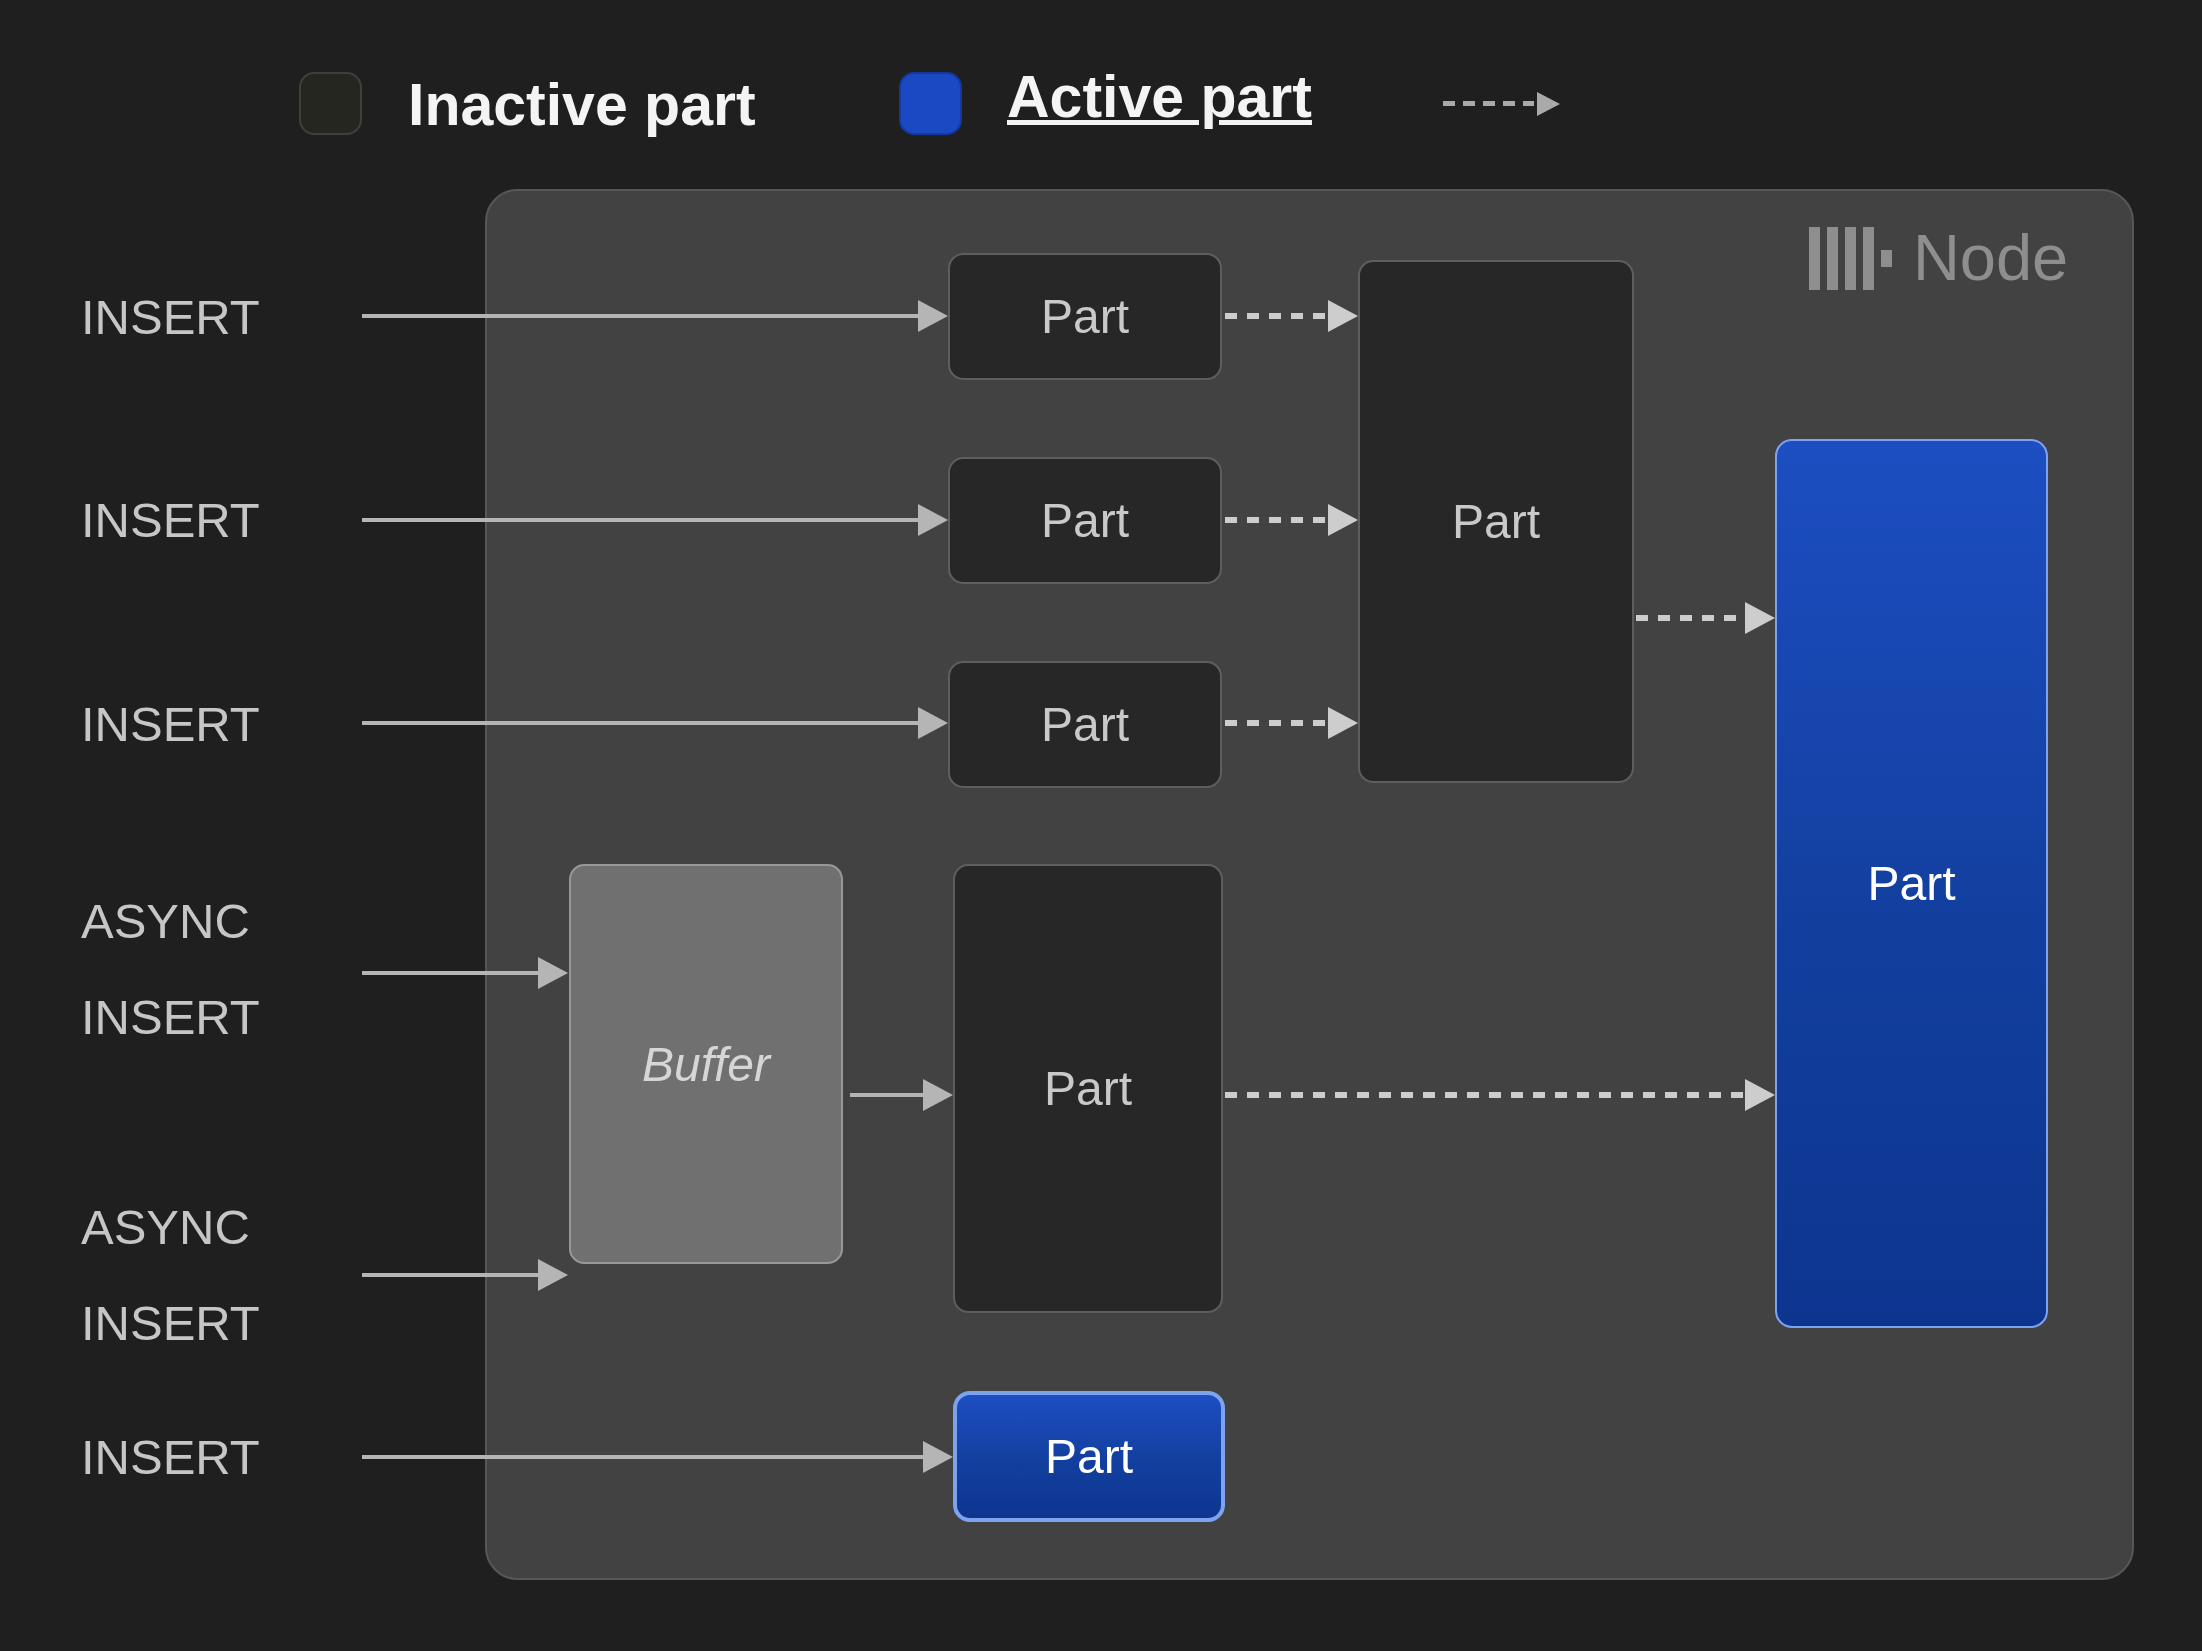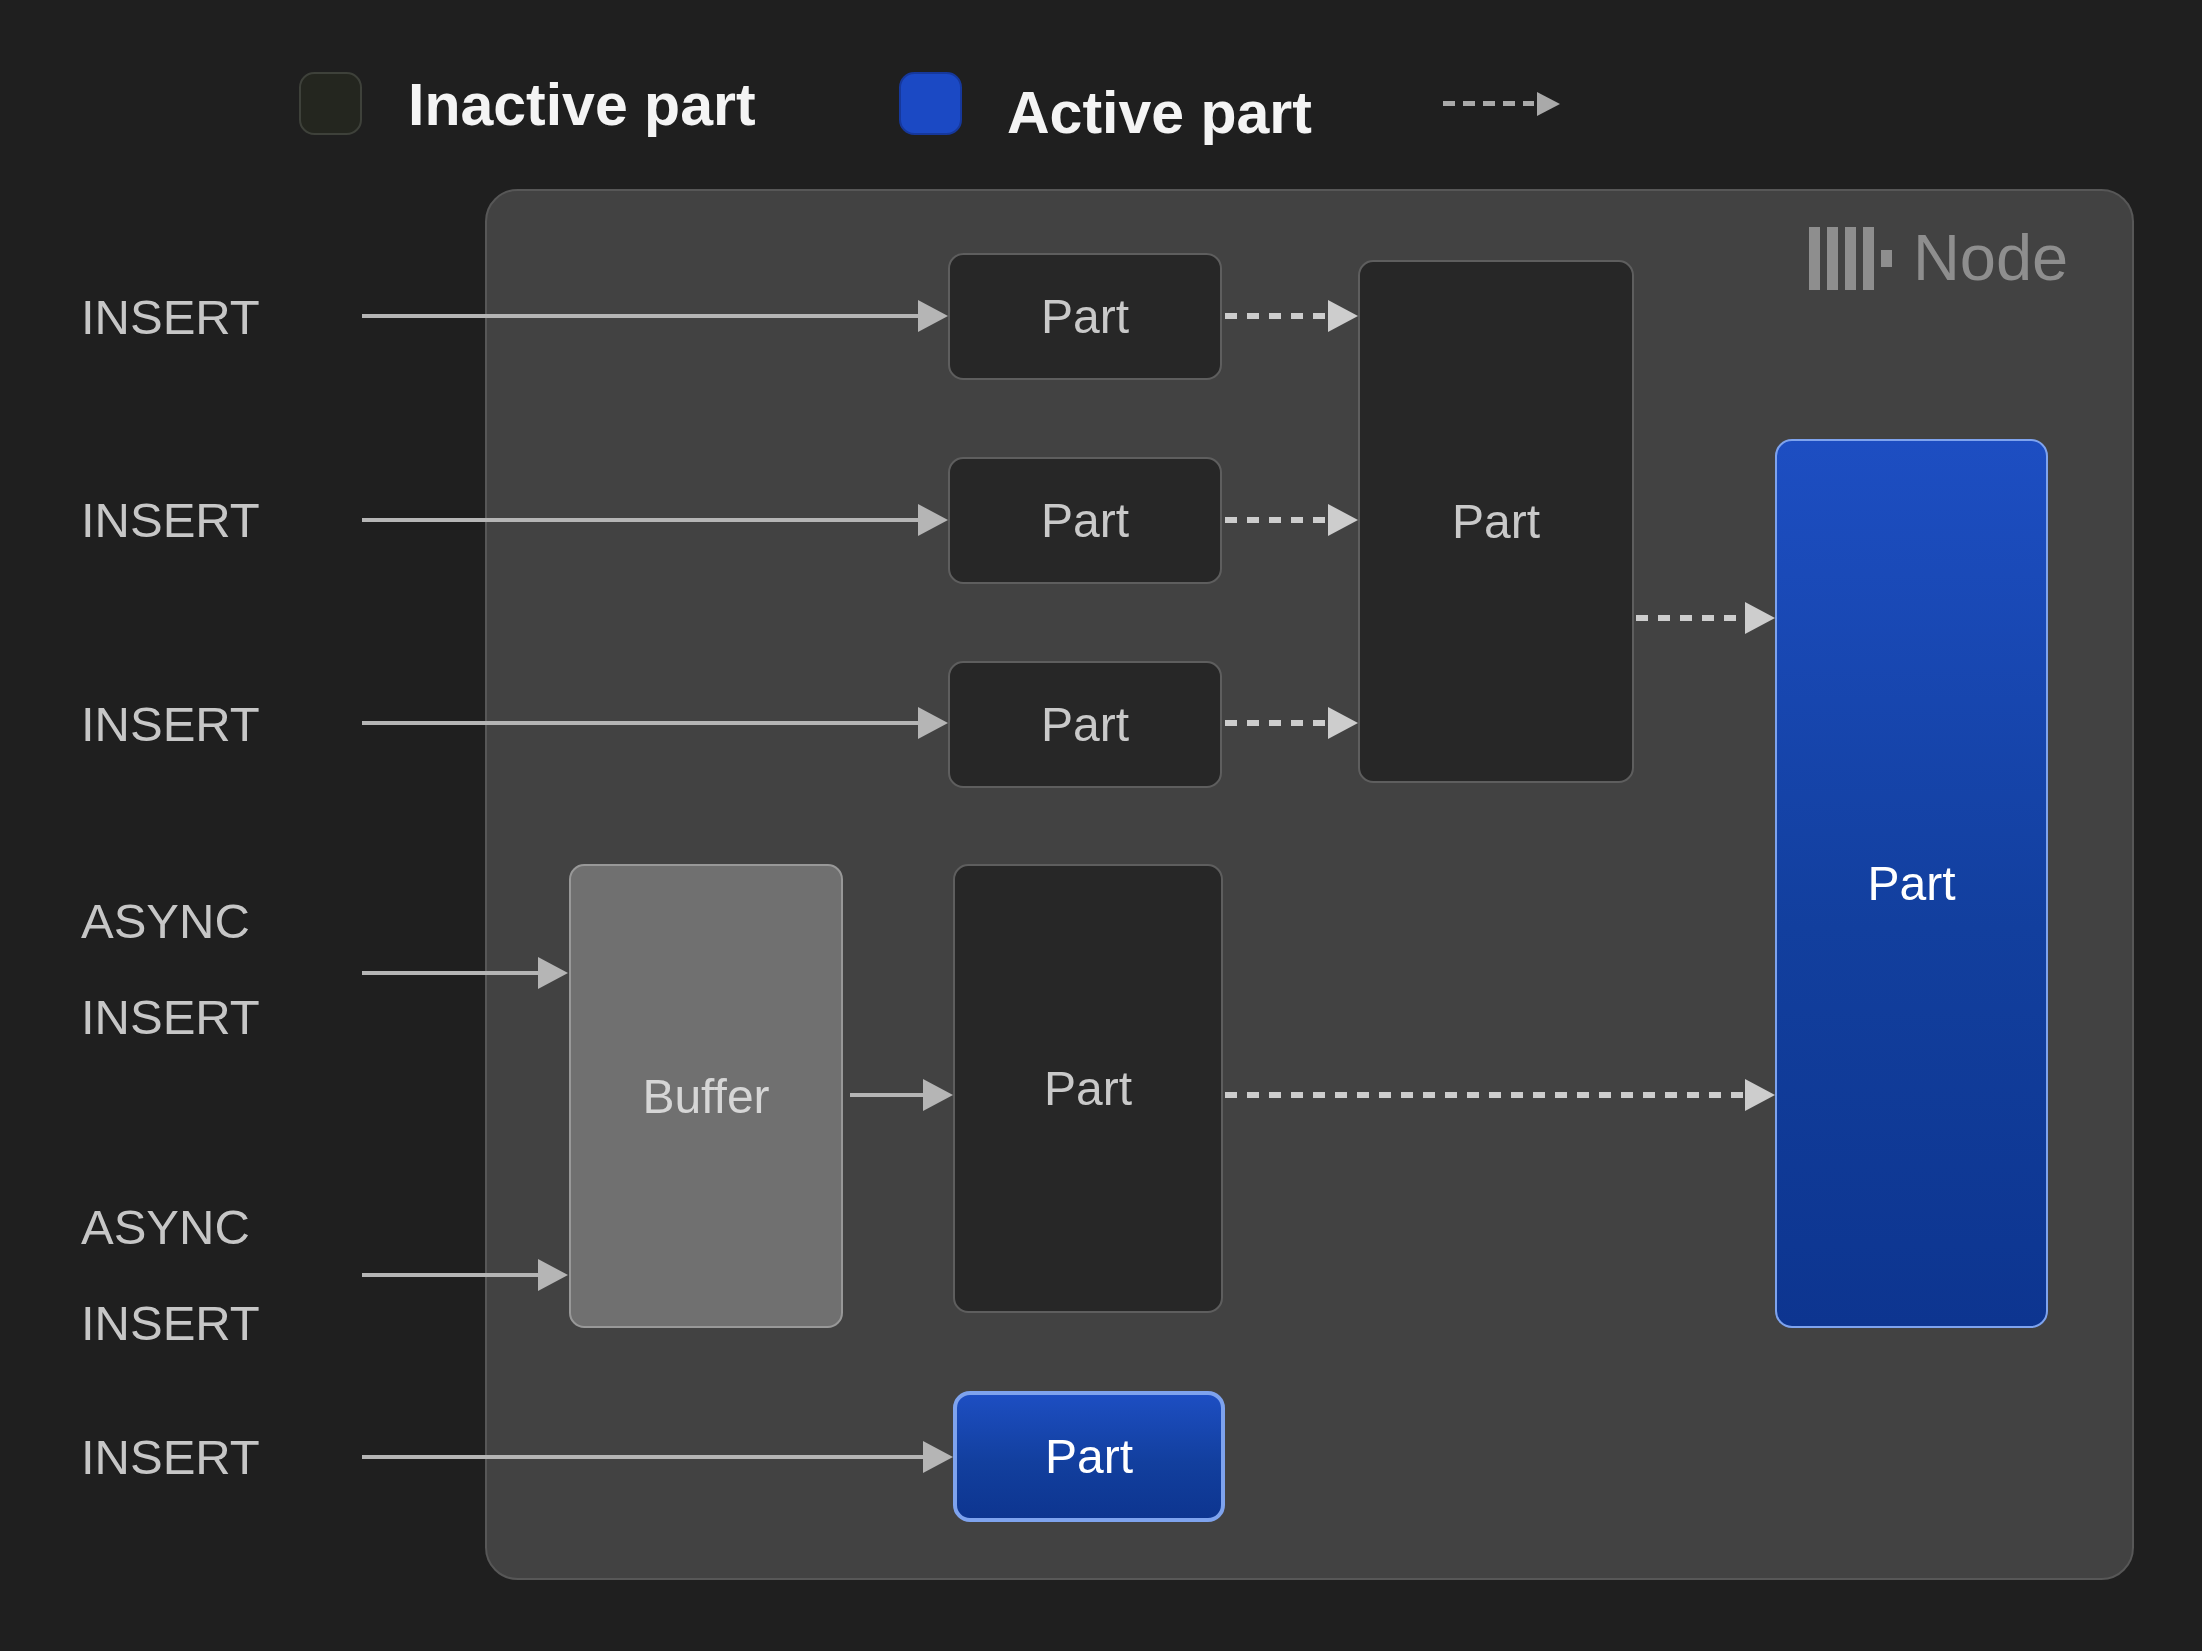--- a/index.html
+++ b/index.html
@@ -50,21 +50,21 @@
 </style>
 </head>
 <body>
 
 <div id="canvas">
 
   <div class="legend-swatch sw-inactive"></div>
   <div class="legend-label" style="left:408px;top:72px;">Inactive part</div>
 
   <div class="legend-swatch sw-active"></div>
-  <div class="legend-label" style="left:1007px;top:80px;">Active part</div>
+  <div class="legend-label" style="left:1007px;top:64px;text-decoration:underline;">Active part</div>
 
   <div class="arrow dashed small" style="left:1443px;top:89px;width:117px;">
     <div class="shaft"></div>
     <div class="head"></div>
   </div>
 
   <div id="node-box"></div>
   <div id="node-title">
     <div class="ch-icon">
       <div class="bar"></div>
@@ -132,20 +132,20 @@
       <div class="shaft"></div>
       <div class="head"></div>
     </div>
 
   <div class="box inactive" style="left:948px;top:253px;width:274px;height:127px;">Part</div>
   <div class="box inactive" style="left:948px;top:457px;width:274px;height:127px;">Part</div>
   <div class="box inactive" style="left:948px;top:661px;width:274px;height:127px;">Part</div>
 
   <div class="box inactive" style="left:1358px;top:260px;width:276px;height:523px;">Part</div>
 
-  <div class="box buffer" style="left:569px;top:864px;width:274px;height:464px;">Buffer</div>
+  <div class="box buffer" style="left:569px;top:864px;width:274px;height:400px;font-style:italic;">Buffer</div>
   <div class="box inactive" style="left:953px;top:864px;width:270px;height:449px;">Part</div>
 
   <div class="box active" style="left:1775px;top:439px;width:273px;height:889px;">Part</div>
   <div class="box active thick" style="left:953px;top:1391px;width:272px;height:131px;">Part</div>
 
 </div>
 
 
 </body></html>

